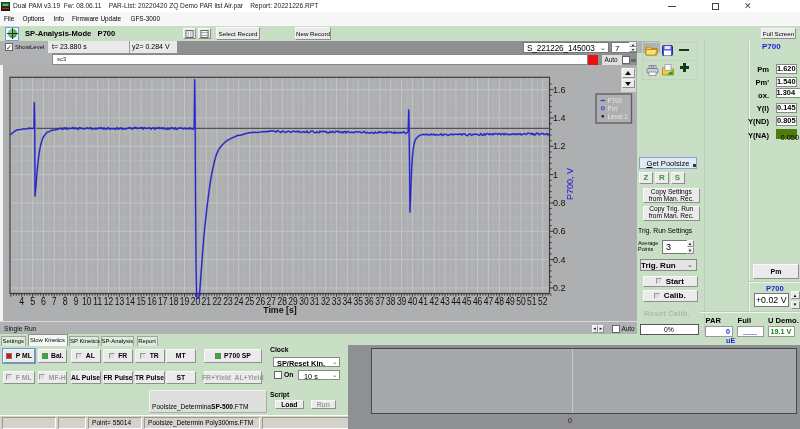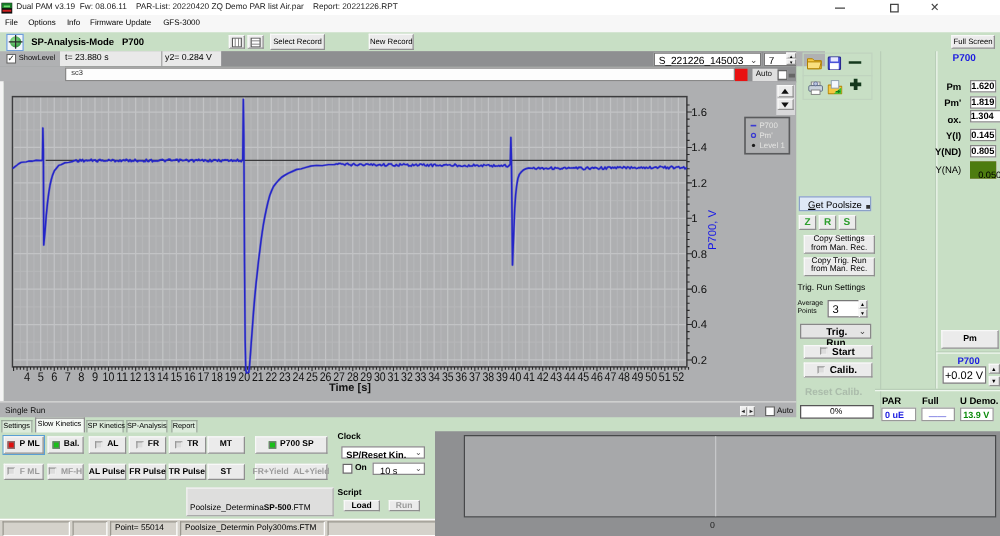--- a/index.html
+++ b/index.html
@@ -275,46 +275,46 @@
 <div class="btn" style="left:643px;top:188px;width:56.5px;height:15px;font-size:6.6px;line-height:6.8px;text-align:center">Copy Settings<br>from Man. Rec.</div>
 <div class="btn" style="left:643px;top:205.5px;width:56.5px;height:15px;font-size:6.6px;line-height:6.8px;text-align:center">Copy Trig. Run<br>from Man. Rec.</div>
 <span class="ab" style="left:638px;top:226.5px;font-size:6.8px;color:#000">Trig. Run Settings</span>
 <span class="ab" style="left:638px;top:240px;font-size:5.5px;line-height:6px;color:#000">Average<br>Points</span>
 <div class="ab" style="left:662px;top:239.5px;width:32px;height:14.5px;background:#fff;border:1px solid #777">
 <span class="ab" style="left:3px;top:1.5px;font-size:9px">3</span>
 <div class="ab btn" style="left:23.5px;top:-0.5px;width:7px;height:7px;font-size:4px">▲</div>
 <div class="ab btn" style="left:23.5px;top:6.5px;width:7px;height:7px;font-size:4px">▼</div>
   </div>
 <div class="ab" style="left:640px;top:258.5px;width:56.5px;height:12px;background:#e4e4e4;border:1px solid #888">
-<span class="ab" style="left:20px;top:1.5px;font-size:8px;font-weight:bold">Trig. Run</span>
+<span class="ab" style="left:0;top:1.5px;font-size:8px;font-weight:bold">Trig. Run</span>
 <span class="ab" style="left:46px;top:1px;font-size:7px;color:#444">⌄</span>
   </div>
 <div class="btn" style="left:642.5px;top:275.5px;width:55px;height:11.5px;font-size:8px;font-weight:bold;color:#000"><span style="display:inline-block;width:6px;height:6px;background:#dcdcdc;border:1px solid #999;border-bottom-color:#eee;border-right-color:#eee;margin-right:3.5px"></span>Start</div>
 <div class="btn" style="left:642.5px;top:290px;width:55px;height:11.5px;font-size:8px;font-weight:bold;color:#000"><span style="display:inline-block;width:6px;height:6px;background:#dcdcdc;border:1px solid #999;border-bottom-color:#eee;border-right-color:#eee;margin-right:3.5px"></span>Calib.</div>
 <span class="ab" style="left:644px;top:309px;font-size:8px;font-weight:bold;color:#abbcab">Reset Calib.</span>
 <div class="ab" style="left:639.5px;top:324px;width:59px;height:10.5px;background:#fff;border:1px solid #555;font-size:6.8px;text-align:center;line-height:9px">0%</div>
 <span class="ab" style="left:762px;top:42px;font-size:8px;font-weight:bold;color:#1b1be0">P700</span>
 <span class="ab" style="left:712px;top:65.0px;width:57px;text-align:right;font-size:7.6px;font-weight:bold">Pm</span>
 <div class="ab" style="left:775.5px;top:63.5px;width:21.5px;height:10px;background:#fff;border:1px solid #888;font-size:7.4px;font-weight:bold;text-align:center;line-height:8.5px">1.620</div>
 <span class="ab" style="left:712px;top:78.1px;width:57px;text-align:right;font-size:7.6px;font-weight:bold">Pm'</span>
-<div class="ab" style="left:775.5px;top:76.6px;width:21.5px;height:10px;background:#fff;border:1px solid #888;font-size:7.4px;font-weight:bold;text-align:center;line-height:8.5px">1.819</div>
+<div class="ab" style="left:775.5px;top:76.6px;width:21.5px;height:10px;background:#fff;border:1px solid #888;font-size:7.4px;font-weight:bold;text-align:center;line-height:8.5px">1.540</div>
 <span class="ab" style="left:712px;top:91.2px;width:57px;text-align:right;font-size:7.6px;font-weight:bold">ox.</span>
 <div class="ab" style="left:775.5px;top:88px;width:27px;height:10px;background:#fff;border:1px solid #888;font-size:7.4px;font-weight:bold;text-align:left;line-height:8.5px">1.304</div>
 <span class="ab" style="left:712px;top:104.3px;width:57px;text-align:right;font-size:7.6px;font-weight:bold">Y(I)</span>
 <div class="ab" style="left:775.5px;top:102.8px;width:21.5px;height:10px;background:#fff;border:1px solid #888;font-size:7.4px;font-weight:bold;text-align:center;line-height:8.5px">0.145</div>
 <span class="ab" style="left:712px;top:117.4px;width:57px;text-align:right;font-size:7.6px;font-weight:bold">Y(ND)</span>
 <div class="ab" style="left:775.5px;top:115.9px;width:21.5px;height:10px;background:#fff;border:1px solid #888;font-size:7.4px;font-weight:bold;text-align:center;line-height:8.5px">0.805</div>
-<span class="ab" style="left:712px;top:130.5px;width:57px;text-align:right;font-size:7.6px;font-weight:normal">Y(NA)</span>
-<div class="ab" style="left:775.5px;top:129.0px;width:21.5px;height:10px;background:#f9a8d4;border:7px solid #4d7c0f;font-size:7.4px;font-weight:normal;text-align:center;line-height:8.5px">0.050</div>
+<span class="ab" style="left:712px;top:130.5px;width:57px;text-align:right;font-size:7.6px;font-weight:bold">Y(NA)</span>
+<div class="ab" style="left:775.5px;top:129.0px;width:21.5px;height:10px;background:#f9a8d4;border:5px solid #4d7c0f;font-size:7.4px;font-weight:normal;text-align:center;line-height:8.5px">0.050</div>
 <div class="btn" style="left:753px;top:264px;width:46px;height:15px;font-size:7px;font-weight:bold">Pm</div>
 <div class="ab" style="left:749px;top:281px;width:51px;height:1px;background:#b9ceb8"></div>
 <div class="ab" style="left:749px;top:282px;width:51px;height:1px;background:#eef6ee"></div>
 <span class="ab" style="left:766px;top:284px;font-size:7.6px;font-weight:bold;color:#1b1be0">P700</span>
 <div class="ab" style="left:754px;top:293px;width:34.5px;height:13.5px;background:#fff;border:1px solid #777;font-size:8.8px;text-align:center;line-height:12px">+0.02 V</div>
 <div class="ab btn" style="left:790.5px;top:291px;width:9px;height:8px;font-size:4.5px">▲</div>
 <div class="ab btn" style="left:790.5px;top:300.5px;width:9px;height:8px;font-size:4.5px">▼</div>
 <div class="ab" style="left:700px;top:310.5px;width:100px;height:1px;background:#b9ceb8"></div>
 <div class="ab" style="left:700px;top:311.5px;width:100px;height:1px;background:#eef6ee"></div>
 <span class="ab" style="left:705.5px;top:315.5px;font-size:7.6px;font-weight:bold">PAR</span>
 <span class="ab" style="left:737.5px;top:315.5px;font-size:7.6px;font-weight:bold">Full</span>
 <span class="ab" style="left:768px;top:315.5px;font-size:7.6px;font-weight:bold">U Demo.</span>
-<div class="ab" style="left:705px;top:326px;width:27.5px;height:10.5px;background:#fff;border:1px solid #999;font-size:7.2px;font-weight:bold;color:#1b1be0;text-align:left;padding-left:2px;line-height:9px">0 uE</div>
+<div class="ab" style="left:705px;top:326px;width:27.5px;height:10.5px;background:#fff;border:1px solid #999;font-size:7.2px;font-weight:bold;color:#1b1be0;text-align:left;padding-left:20px;line-height:9px">0 uE</div>
 <div class="ab" style="left:736.5px;top:326px;width:27px;height:10.5px;background:#fff;border:1px solid #999;text-align:center;line-height:8px"><span style="color:#3a3ad2;font-size:7px">——</span></div>
-<div class="ab" style="left:767.5px;top:326px;width:27px;height:10.5px;background:#fff;border:1px solid #999;font-size:7.2px;font-weight:bold;color:#0a8a0a;text-align:center;line-height:9px">13.9 V</div>
+<div class="ab" style="left:767.5px;top:326px;width:27px;height:10.5px;background:#fff;border:1px solid #999;font-size:7.2px;font-weight:bold;color:#0a8a0a;text-align:center;line-height:9px">19.1 V</div>
 </body></html>

